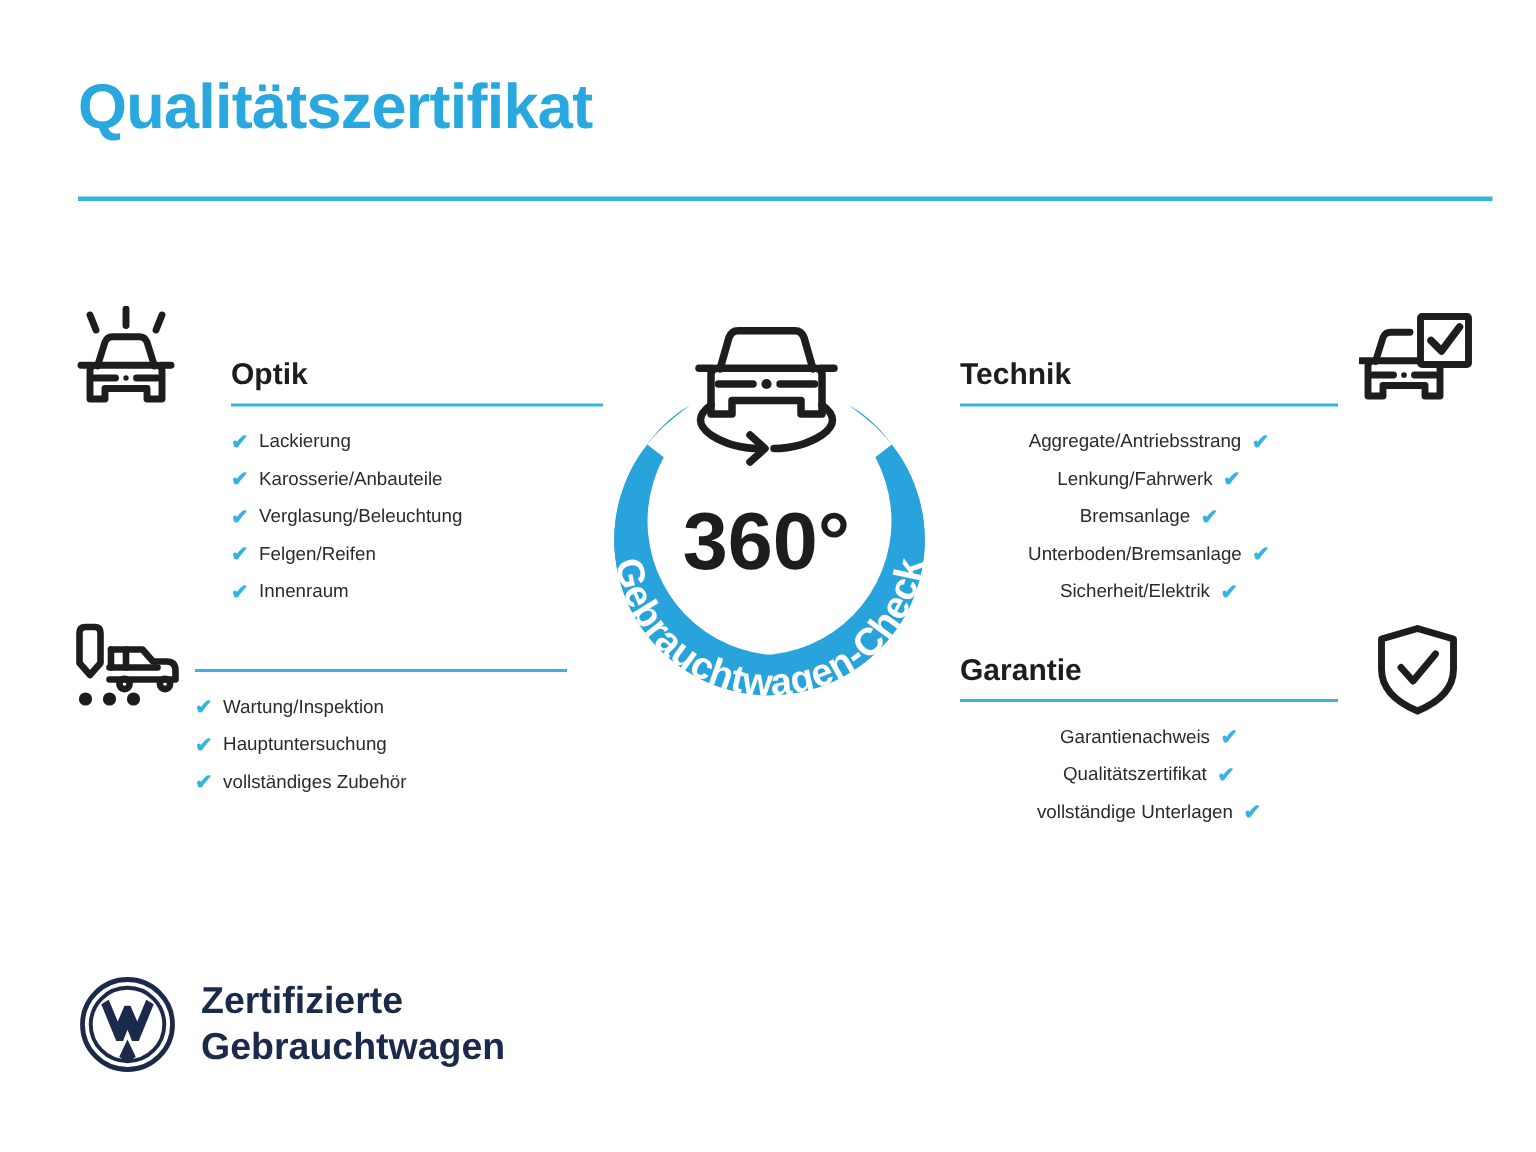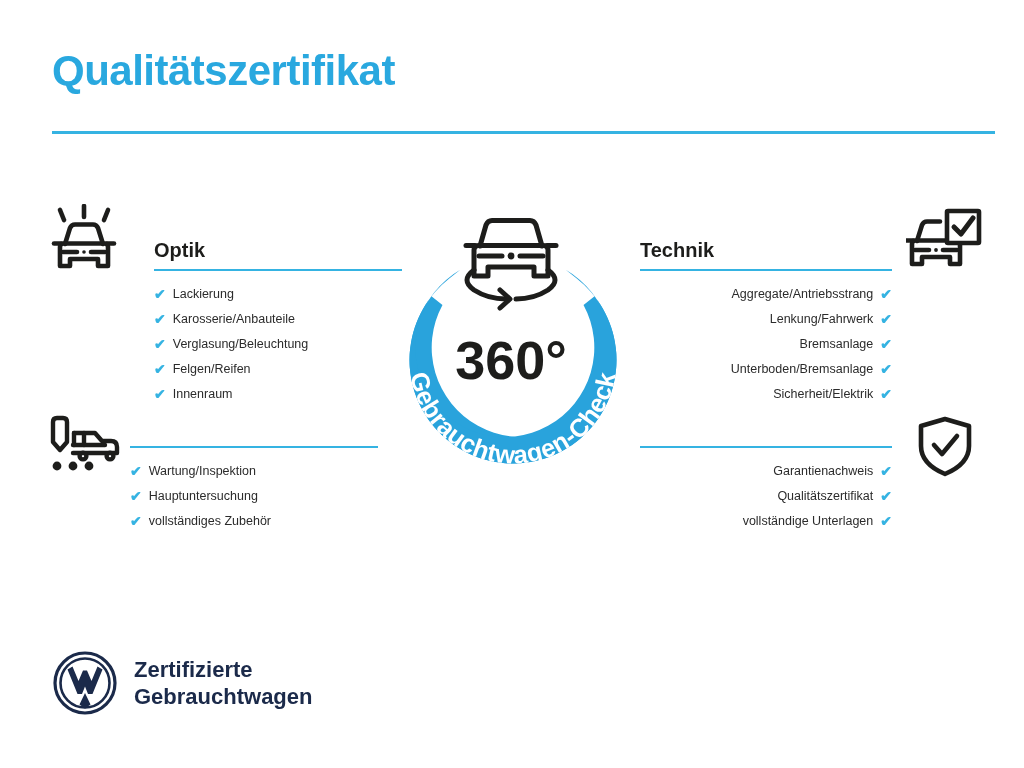--- a/index.html
+++ b/index.html
@@ -68,21 +68,21 @@
   .sec-list li {
     font-size: 12.5px;
     color: #2b2b2b;
     line-height: 1;
     padding: 0 0 11px 0;
     display: flex;
     align-items: center;
     white-space: nowrap;
   }
   .quad-right .sec-list li {
-    justify-content: flex-end;
+    justify-content: center;
   }
   .chk {
     color: #35b3e2;
     font-size: 14px;
     font-weight: bold;
     line-height: 1;
   }
   .quad-left .chk  { margin-right: 7px; }
   .quad-right .chk { margin-left: 7px; }
 
@@ -103,21 +103,21 @@
   
   #footer-logo {
     position: absolute;
     left: 52px;
     top: 650px;
     display: flex;
     align-items: center;
   }
   #footer-logo-text {
     margin-left: 16px;
-    font-size: 22px;
+    font-size: 25px;
     font-weight: bold;
     color: #1b2a4a;
     line-height: 1.25;
   }
   #footer-logo-text div { white-space: nowrap; }
 </style>
 </head>
 <body>
 
 <div id="page-title">Qualitätszertifikat</div>
@@ -249,20 +249,21 @@
     <line x1="37" y1="42" x2="51" y2="42"></line>
 
     <circle cx="30" cy="42" r="1.9" fill="#1d1d1b" stroke="none"></circle>
 
     <rect x="41" y="3" width="32" height="32" rx="1" fill="#ffffff"></rect>
     <polyline points="48,19 55,26 67,10" stroke-width="5"></polyline>
   </svg>
 </div>
 
 <div class="quad quad-right" style="top:437px;">
+  <div class="sec-head">Garantie</div>
   <div class="sec-rule"></div>
   <ul class="sec-list">
     <li>
         <span>Garantienachweis</span>
         <span class="chk">✔</span>
       </li>
     <li>
         <span>Qualitätszertifikat</span>
         <span class="chk">✔</span>
       </li>

